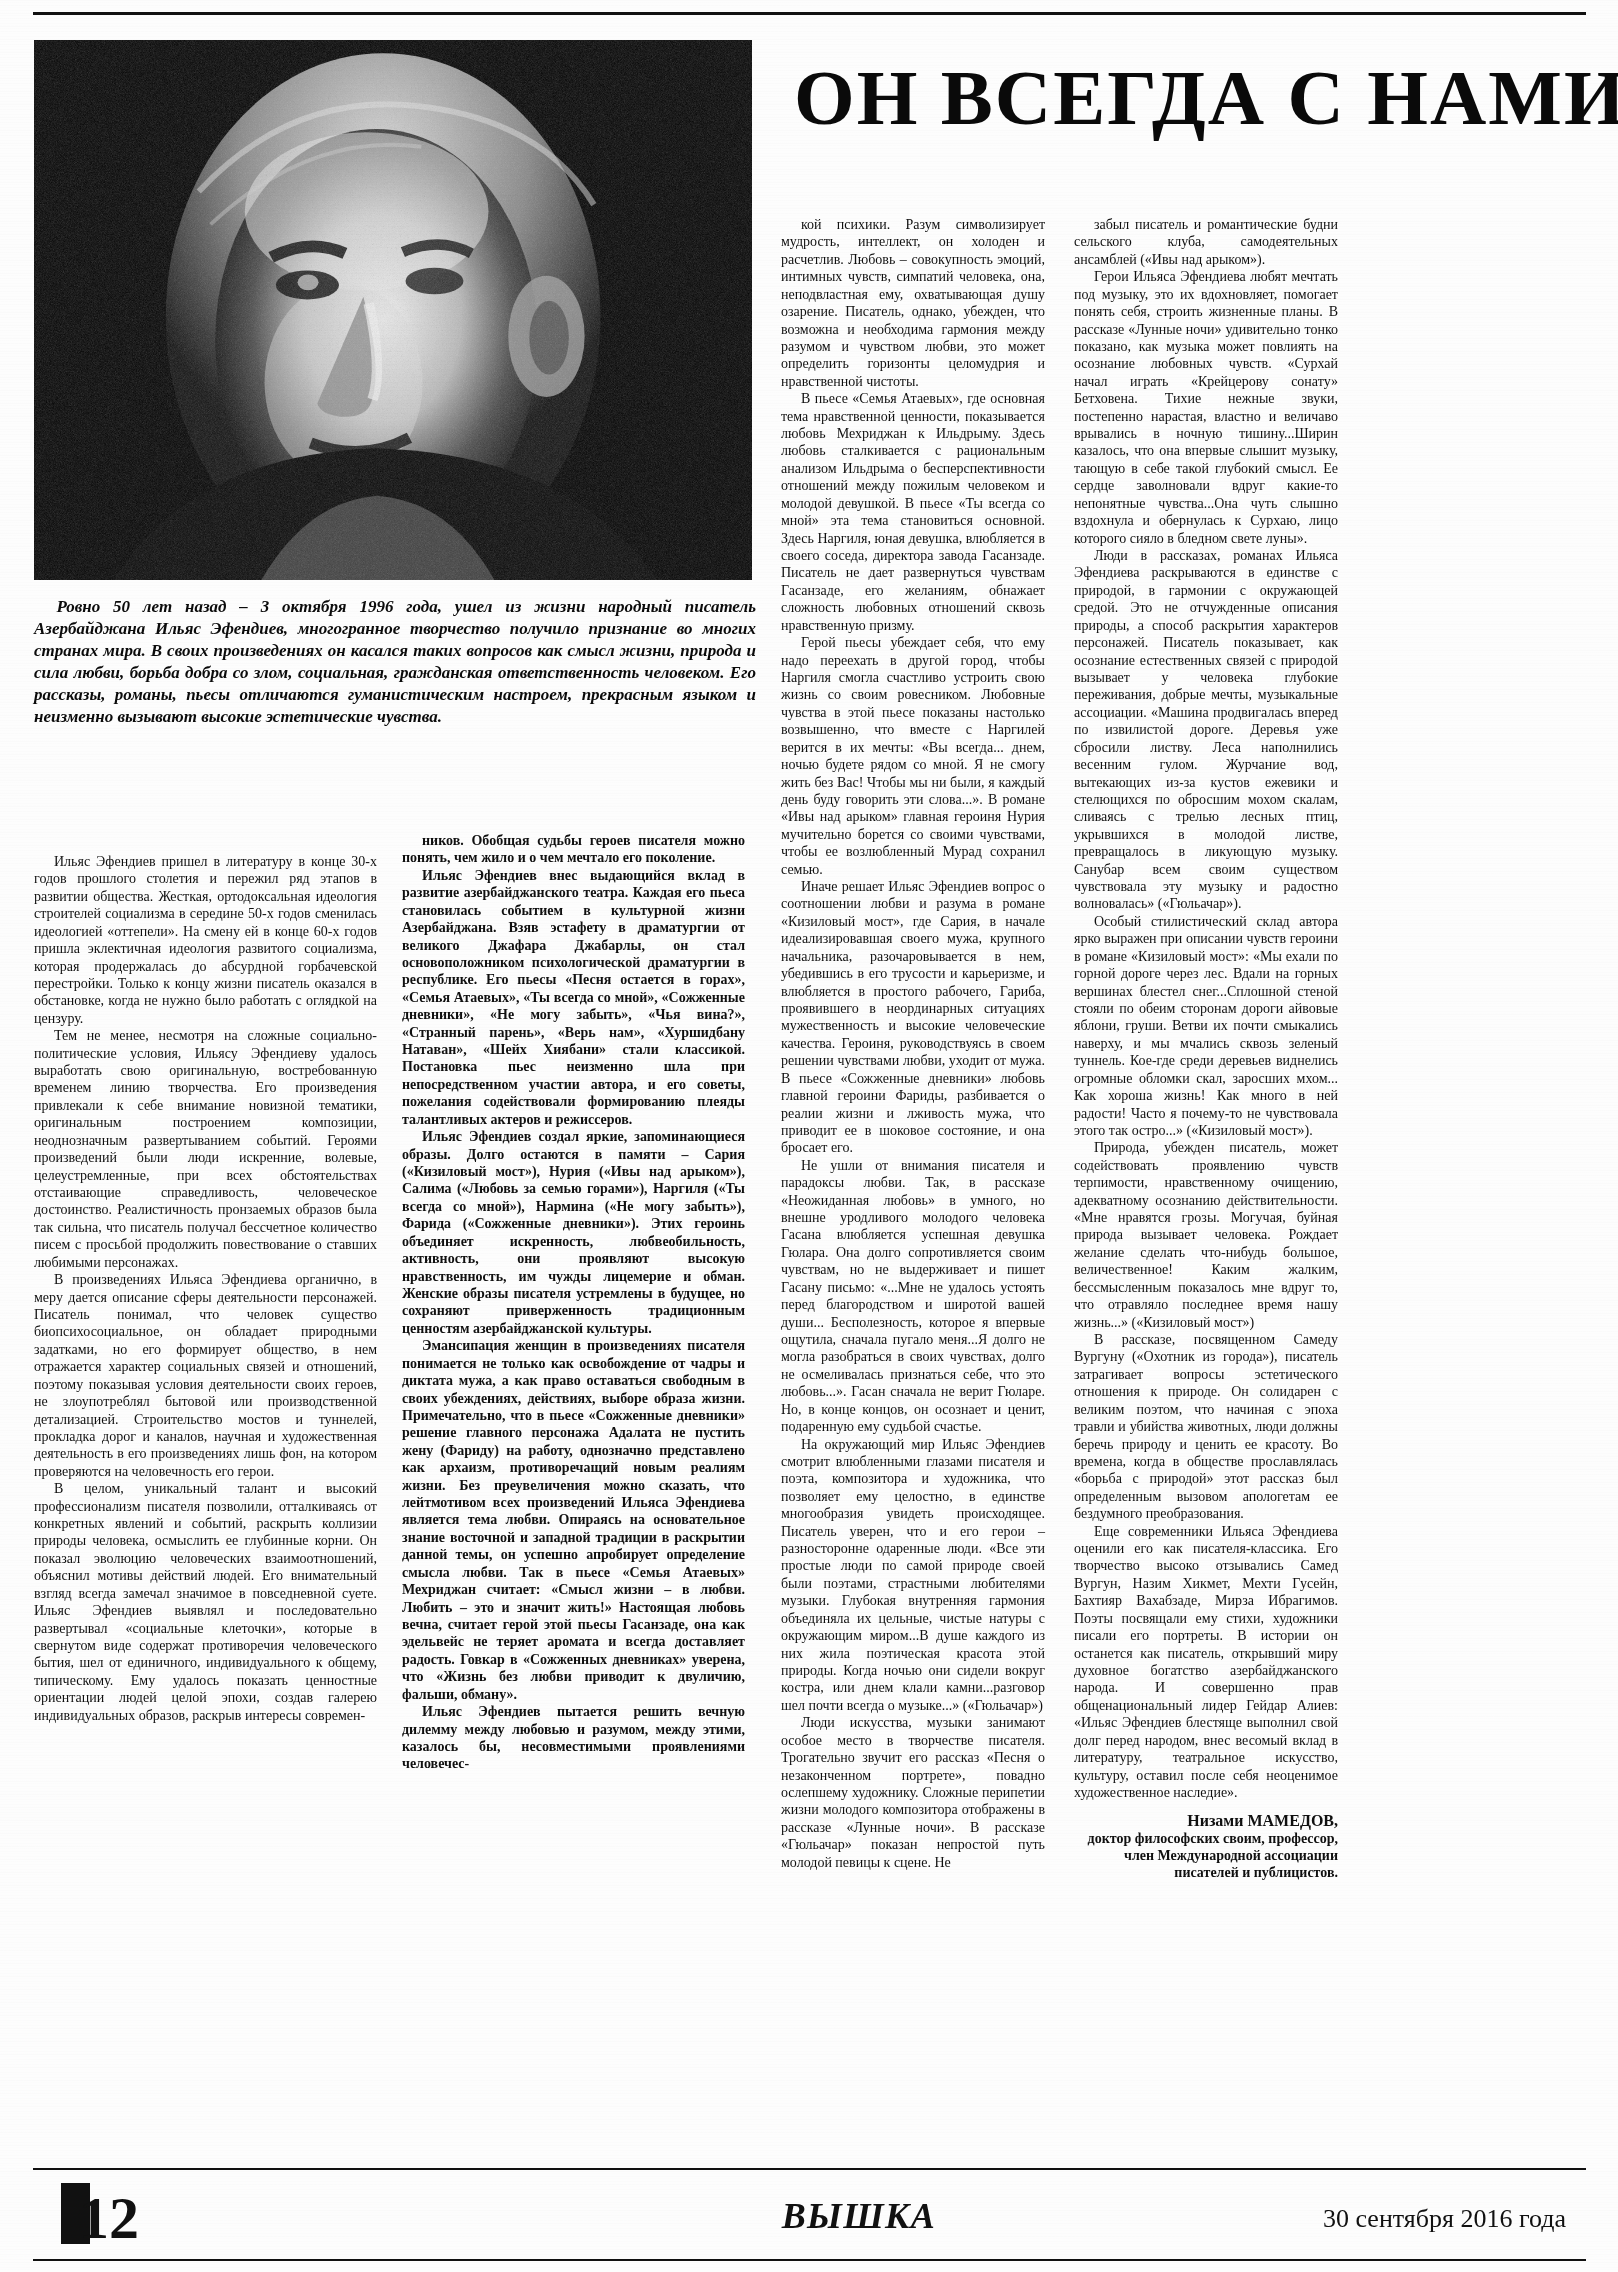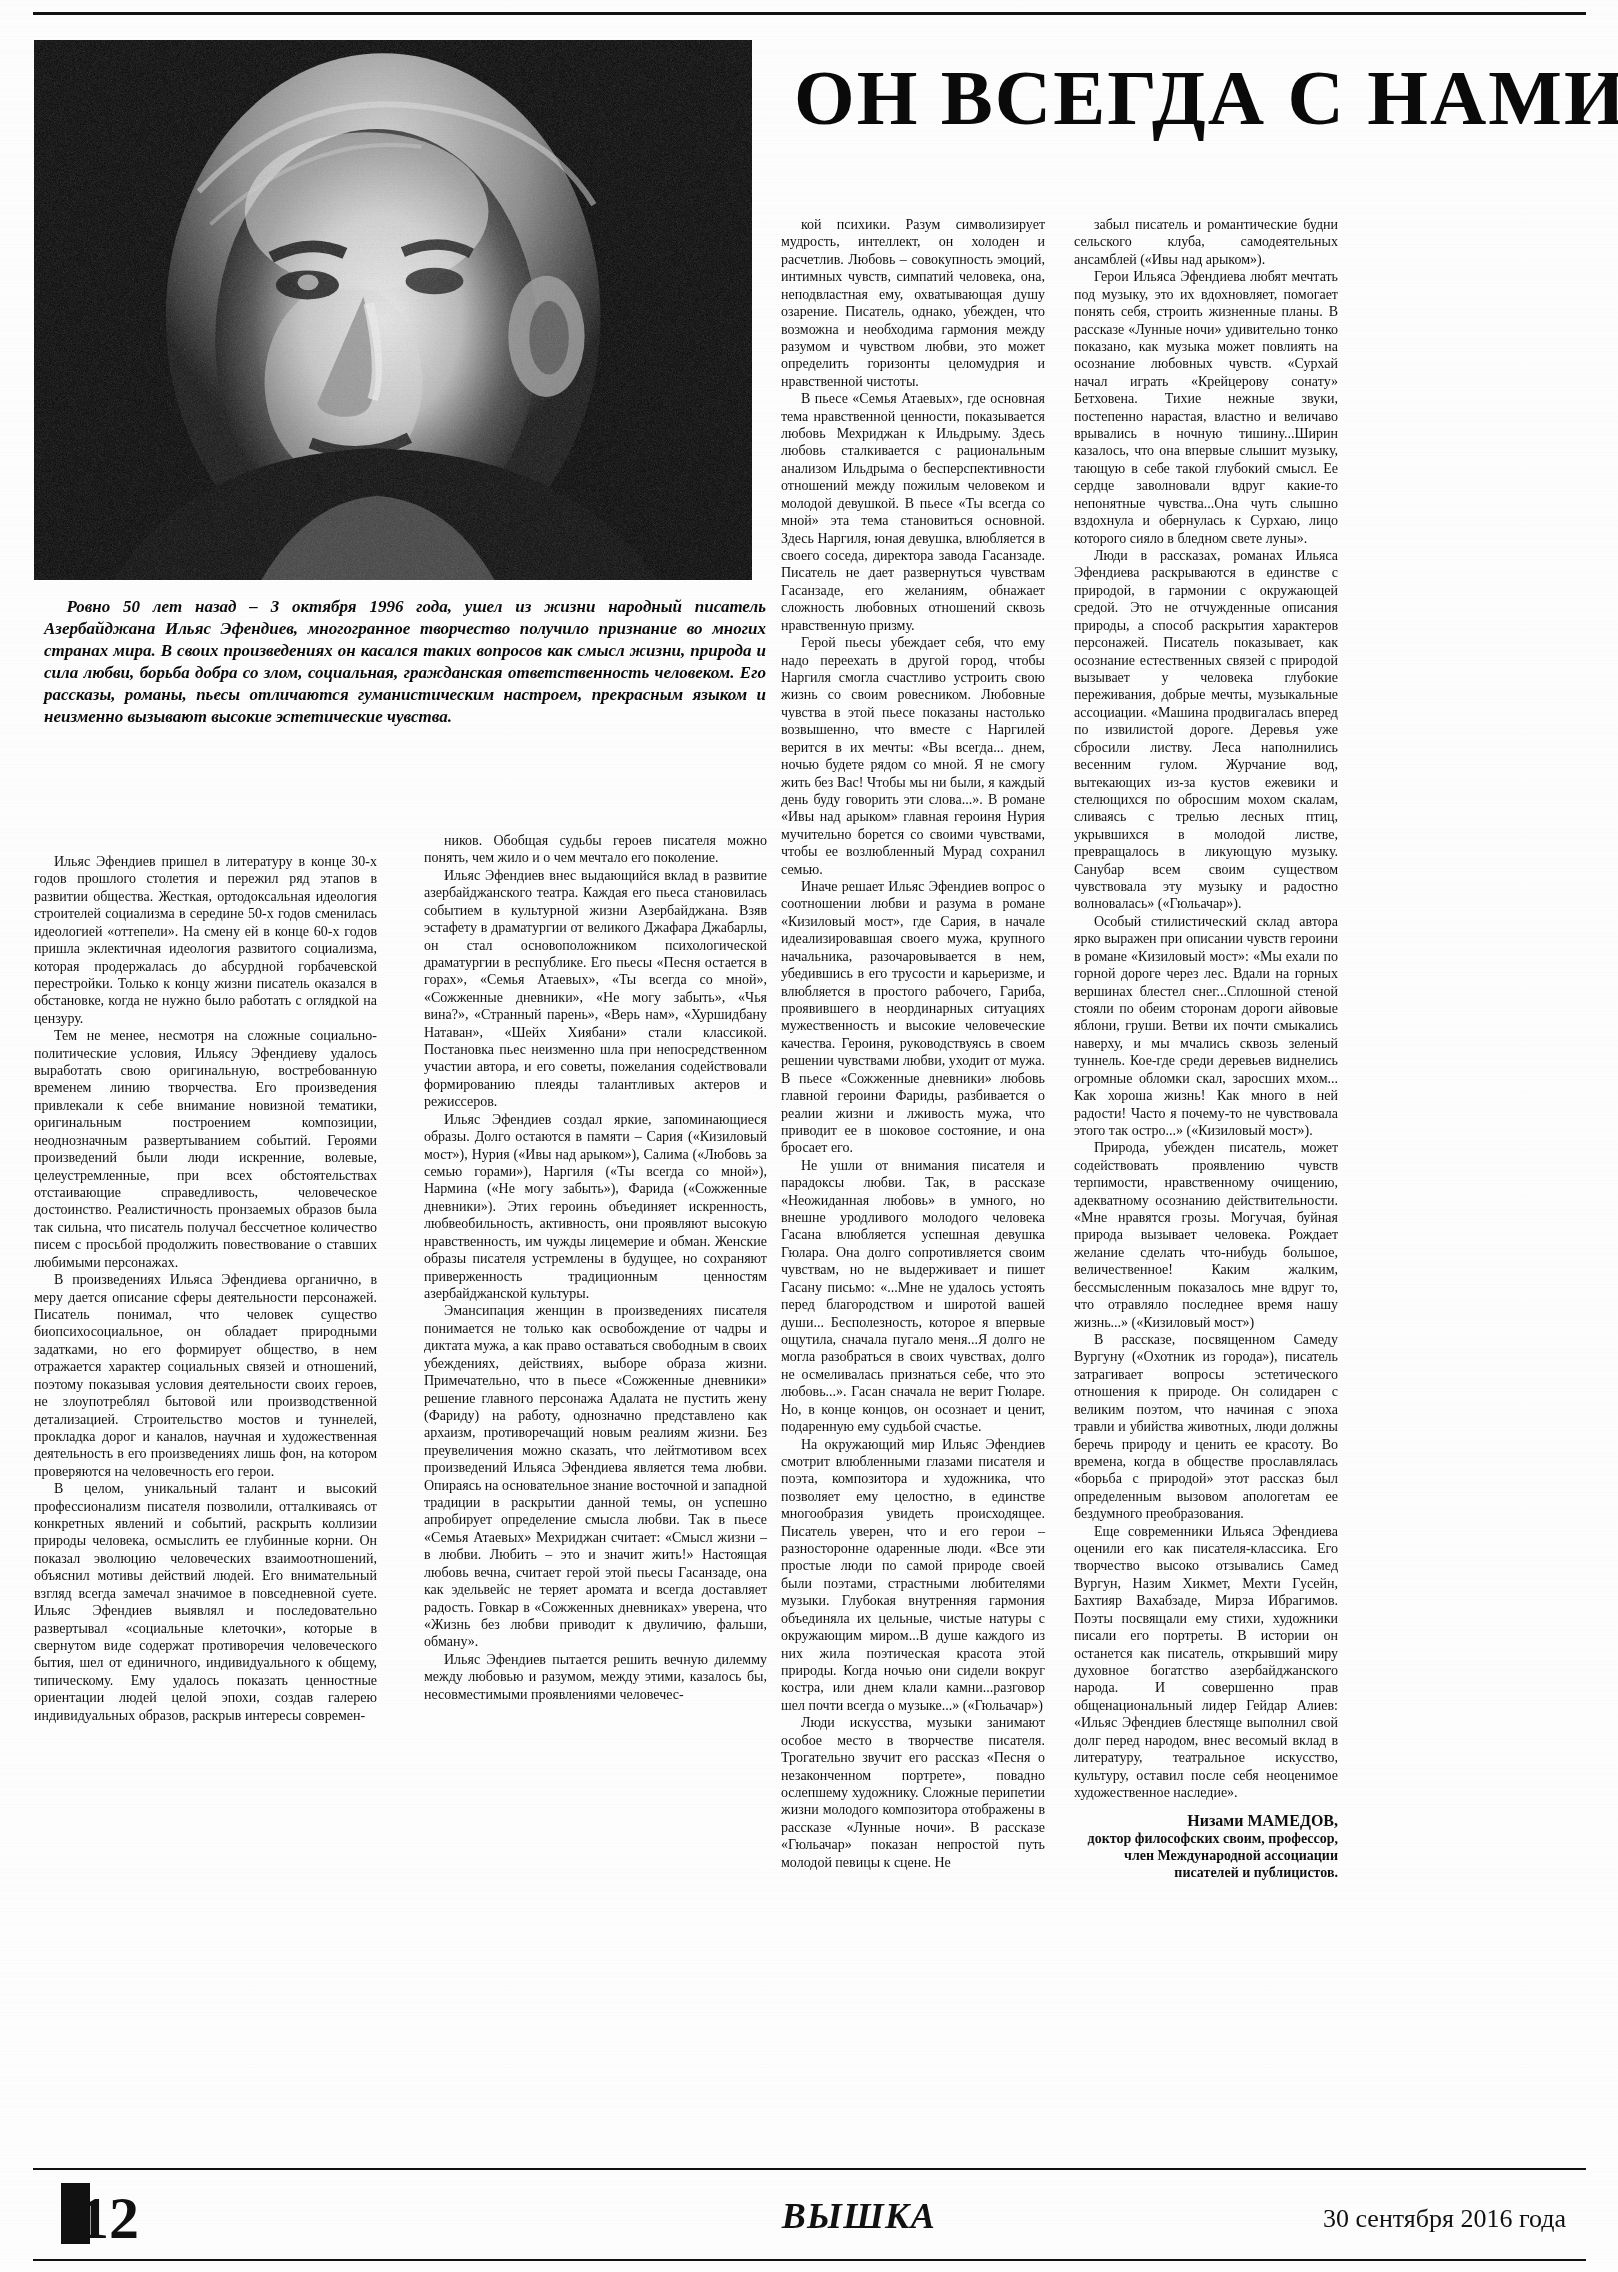--- a/index.html
+++ b/index.html
@@ -52,21 +52,21 @@
     top: 40px;
     width: 718px;
     height: 540px;
     overflow: hidden;
     background: #000;
   }
   .photo-wrap svg { display: block; }
   
   .lead {
     position: absolute;
-    left: 44px;
+    left: 34px;
     top: 596px;
     width: 722px;
     font-weight: bold;
     font-style: italic;
     font-size: 17px;
     line-height: 1.30;
     text-align: justify;
     color: #0b0b0b;
   }
   .lead .indent { display: inline-block; width: 22.4px; }
@@ -79,21 +79,21 @@
     color: #101010;
     -webkit-hyphens: auto;
     hyphens: auto;
   }
   .col p {
     margin: 0 0 0 0;
     text-indent: 20px;
   }
   .col p.first { text-indent: 20px; margin-top: 48px; }
   .col-1 { left: 34px;   top: 805px; width: 343px; height: 1358px; }
-  .col-2 { left: 424px;  top: 784px; width: 343px; height: 1358px; }
+  .col-2 { left: 402px;  top: 784px; width: 343px; height: 1358px; font-weight: bold; }
 
   
   .colr-1 { left: 781px; top: 168px; width: 264px; }
   .colr-2 { left: 1074px; top: 168px; width: 264px; }
 
   .signature {
     margin-top: 9.2px;
     text-align: right;
     font-weight: bold;
     font-size: 14px;

